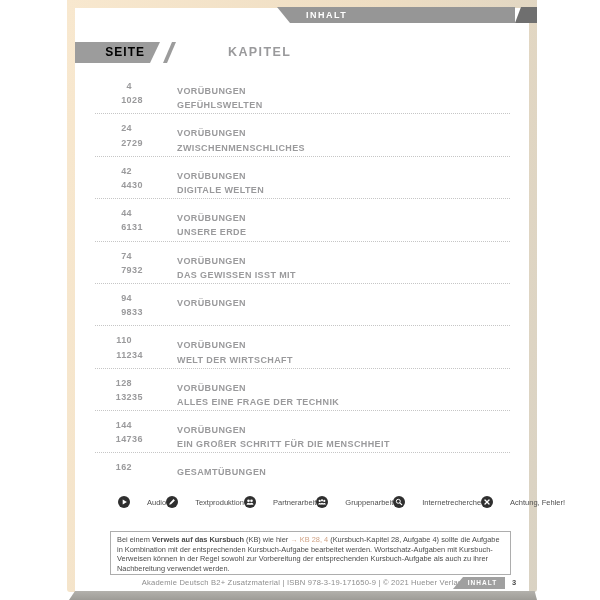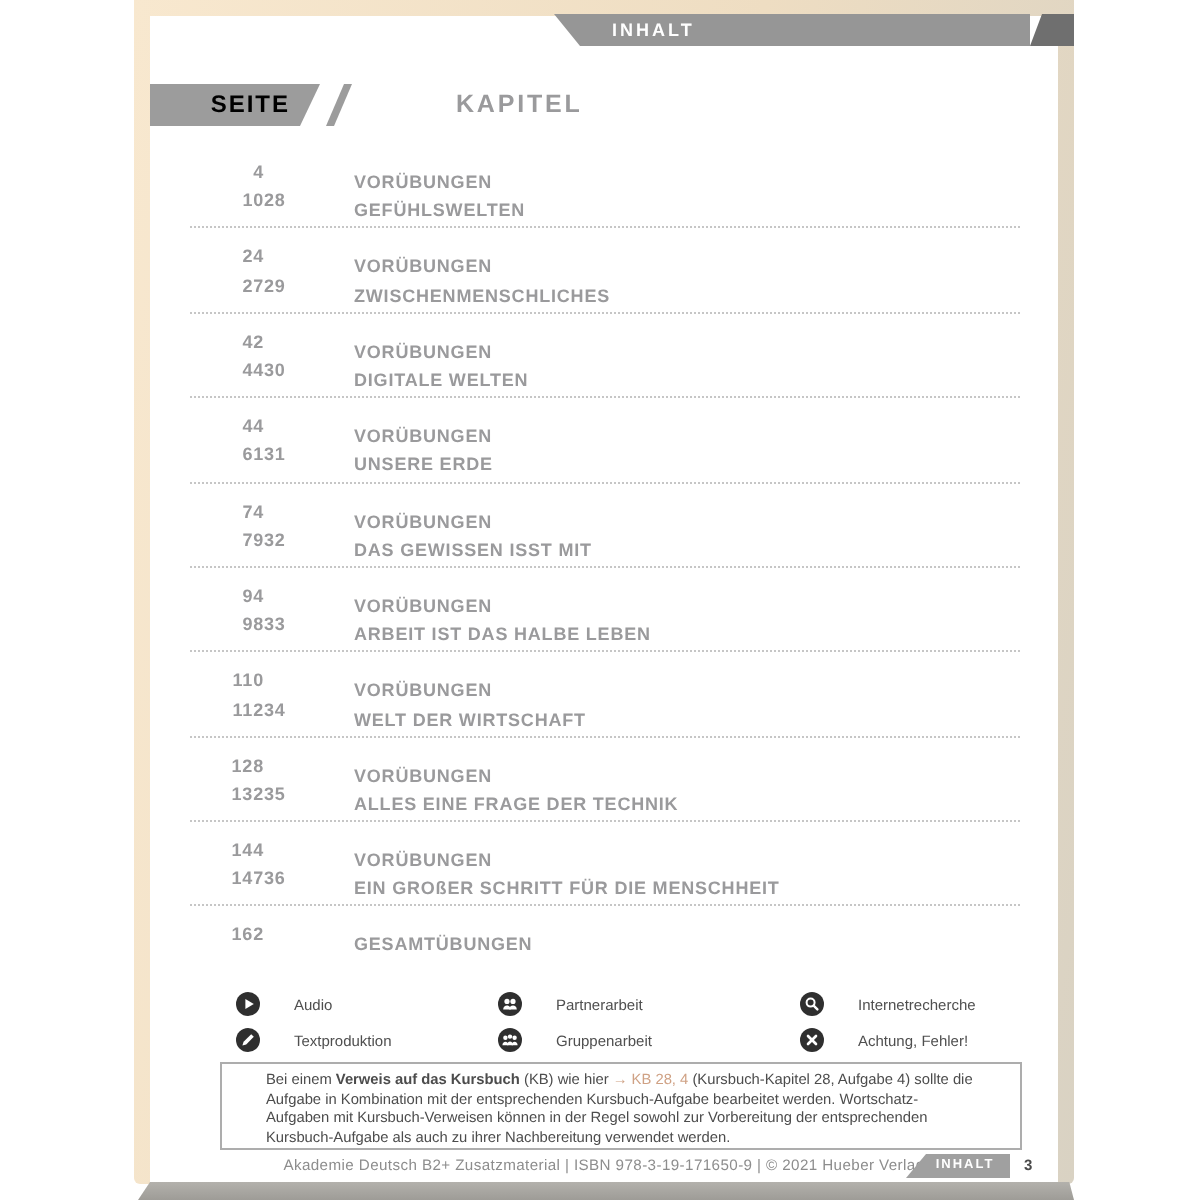--- a/index.html
+++ b/index.html
@@ -60,30 +60,30 @@
   .toc { position:absolute; left:95px; top:79px; width:415px; z-index:2; }
   .toc-row { display:flex; height:14.2px; align-items:center;
     color:#9a9a9c; font-size:9px; font-weight:bold; letter-spacing:0.4px; }
   .c-page { width:37px; text-align:right; }
   .c-chap { width:33px; text-align:left; }
   .c-title { margin-left:12px; white-space:nowrap;margin-top:10px; }
   .toc-sep { border-top:1px dotted #c6c6c6; margin:6px 0 7px 0; height:0; }
   
   .legend { position:absolute; left:118px; top:493px; width:394px;
     display:flex; z-index:2; }
-  .lg-col { display:flex; flex-direction:column; }
+  .lg-col { display:flex; flex-direction:row; }
   .lg-col-1 { width:131px; } .lg-col-2 { width:151px; } .lg-col-3 { flex:1; }
   .lg-item { display:flex; align-items:center; height:18px; }
   .lg-icon { width:12px; height:12px; flex:0 0 12px; }
   .lg-icon svg { display:block; }
   .lg-label { margin-left:17px; font-size:7.5px; color:#4f4f4f; white-space:nowrap; }
   
   .note {
     position:absolute; left:110px; top:531px; width:401px; height:44px;
-    border:1px solid #adadad; padding:3px 22px; z-index:2;
+    border:1px solid #adadad; padding:3px 6px; z-index:2;
     font-size:7.4px; line-height:9.7px; color:#4c4c4c; text-align:left;
   }
   .note b { font-weight:bold; }
   .note .ref { color:#cfa184; }
   
   .imprint {
     position:absolute; left:75px; top:578px; width:454px; text-align:center;
     font-size:7.6px; color:#8d8d8d; z-index:2; letter-spacing:0.2px;
   }
   .pg-badge {
@@ -174,21 +174,20 @@
     <div class="toc-sep"></div>
 
     <div class="toc-row">
       <span class="c-page">94</span>
       <span class="c-chap"></span>
       <span class="c-title">VORÜBUNGEN</span>
     </div>
     <div class="toc-row">
       <span class="c-page">98</span>
       <span class="c-chap">33</span>
-      <span class="c-title">ARBEIT IST DAS HALBE LEBEN</span>
     </div>
     <div class="toc-sep"></div>
 
     <div class="toc-row">
       <span class="c-page">110</span>
       <span class="c-chap"></span>
       <span class="c-title">VORÜBUNGEN</span>
     </div>
     <div class="toc-row">
       <span class="c-page">112</span>

